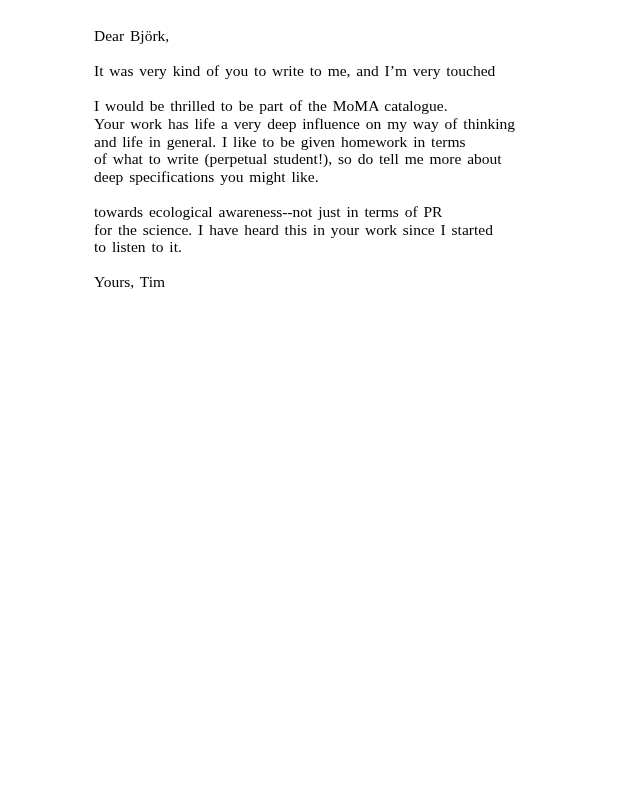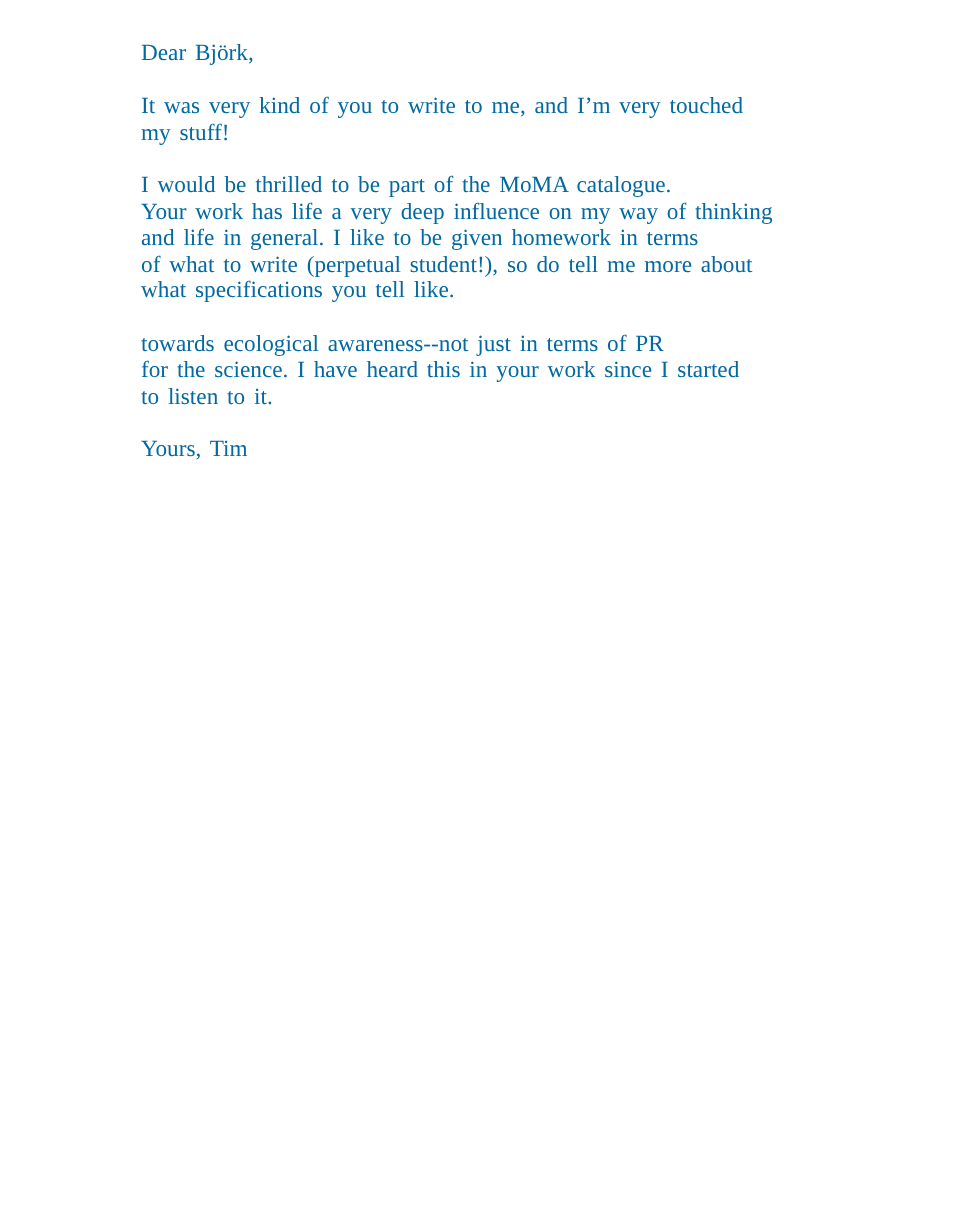--- a/index.html
+++ b/index.html
@@ -19,21 +19,21 @@
     background: #ffffff;
   }
   .letter {
     position: absolute;
     left: 94px;
     top: 27px;
     width: 470px;
     font-family: "Liberation Serif", "DejaVu Serif", serif;
     font-size: 15.5px;
     line-height: 17.6px;
-    color: #0369a1;
+    color: #000000;
     word-spacing: 2px;
     -webkit-font-smoothing: antialiased;
   }
   .para {
     margin: 0 0 17.6px 0;
     padding: 0;
   }
   .para:last-child {
     margin-bottom: 16px;
   }
@@ -47,29 +47,28 @@
 
 <div class="page">
   <div class="letter">
 
     <p class="para">
       <span class="line">Dear Björk,</span>
     </p>
 
     <p class="para">
       <span class="line">It was very kind of you to write to me, and I’m very touched</span>
-      <span class="line">my stuff!</span>
     </p>
 
     <p class="para">
       <span class="line">I would be thrilled to be part of the MoMA catalogue.</span>
       <span class="line">Your work has life a very deep influence on my way of thinking</span>
       <span class="line">and life in general. I like to be given homework in terms</span>
       <span class="line">of what to write (perpetual student!), so do tell me more about</span>
-      <span class="line">what specifications you tell like.</span>
+      <span class="line">deep specifications you might like.</span>
     </p>
 
     <p class="para">
       <span class="line">towards ecological awareness--not just in terms of PR</span>
       <span class="line">for the science. I have heard this in your work since I started</span>
       <span class="line">to listen to it.</span>
     </p>
 
     <p class="para">
       <span class="line">Yours, Tim</span>

